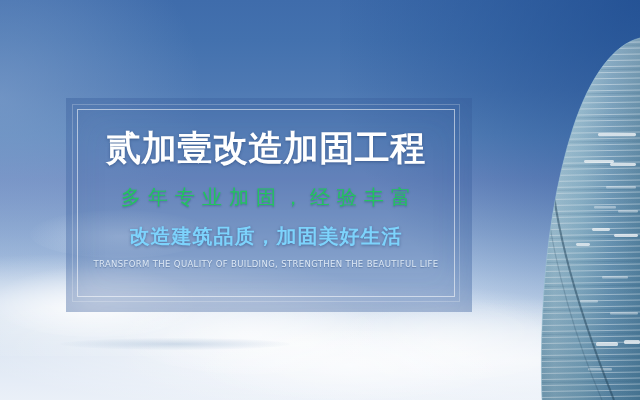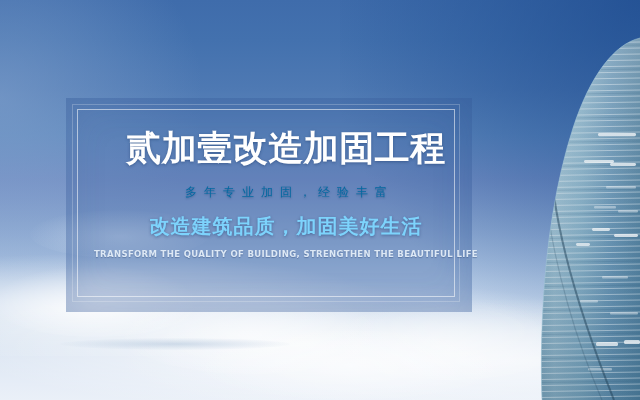--- a/index.html
+++ b/index.html
@@ -133,55 +133,54 @@
   .text-block {
     position: absolute;
     left: 72px; top: 104px;
     width: 388px; height: 198px;
     display: flex;
     flex-direction: column;
     align-items: center;
     justify-content: flex-start;
     box-sizing: border-box;
     padding-top: 26px;
-    margin-left: 20px;
   }
   .title {
     color: #ffffff;
     font-size: 35px;
     font-weight: bold;
     line-height: 1.08;
     letter-spacing: 0.5px;
     text-shadow: 0 1px 3px rgba(22,52,98,0.45);
     white-space: nowrap;
   }
   .tagline {
     margin-top: 16px;
-    color: #0369a1;
-    font-size: 12px;
+    color: #22c55e;
+    font-size: 20px;
     font-weight: normal;
     letter-spacing: 7px;
     text-indent: 7px;
     text-shadow: 0 1px 2px rgba(22,52,98,0.40);
     white-space: nowrap;
   }
   .slogan {
     margin-top: 12px;
     color: #7dd3fc;
     font-size: 20px;
     font-weight: bold;
     letter-spacing: 1px;
     text-shadow: 0 1px 3px rgba(22,52,98,0.45);
     white-space: nowrap;
   }
   .subtitle {
     margin-top: 9px;
     color: #dde8f5;
     font-size: 8.5px;
-    font-weight: bold;
+    font-weight: normal;
     letter-spacing: 0.35px;
     text-shadow: 0 1px 1px rgba(22,52,98,0.35);
     white-space: nowrap;
   }
 </style>
 </head>
 <body>
 
 <div id="stage">
 

